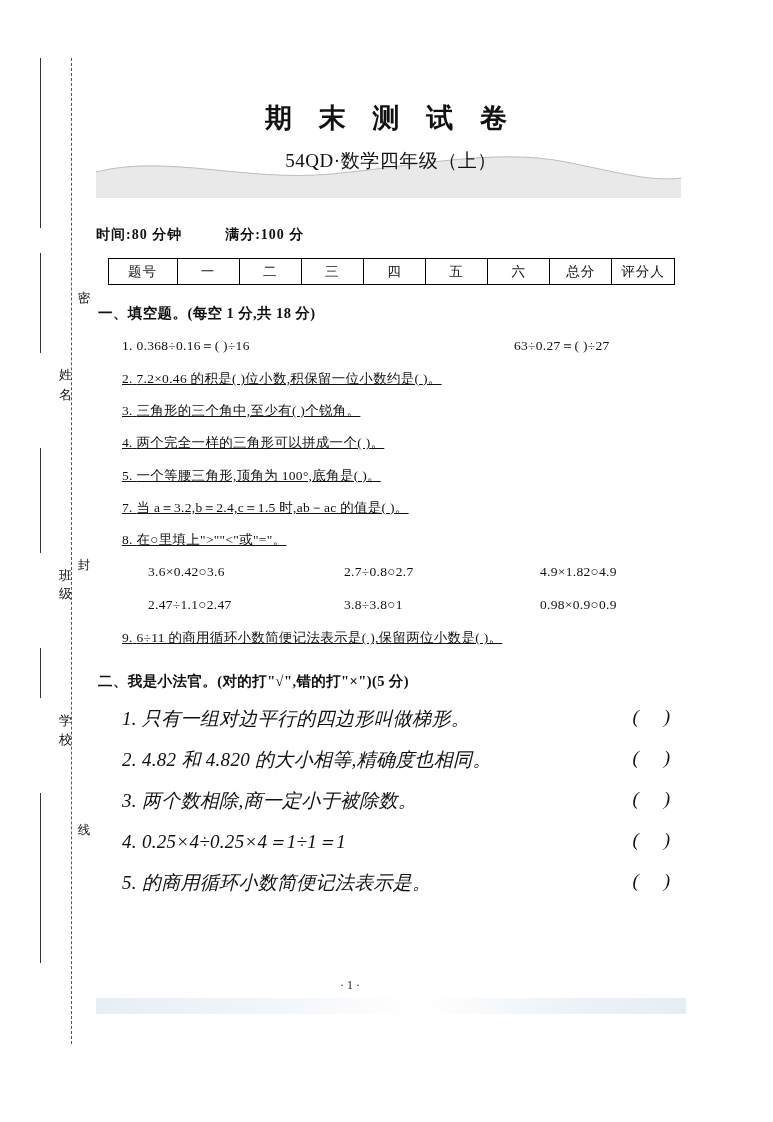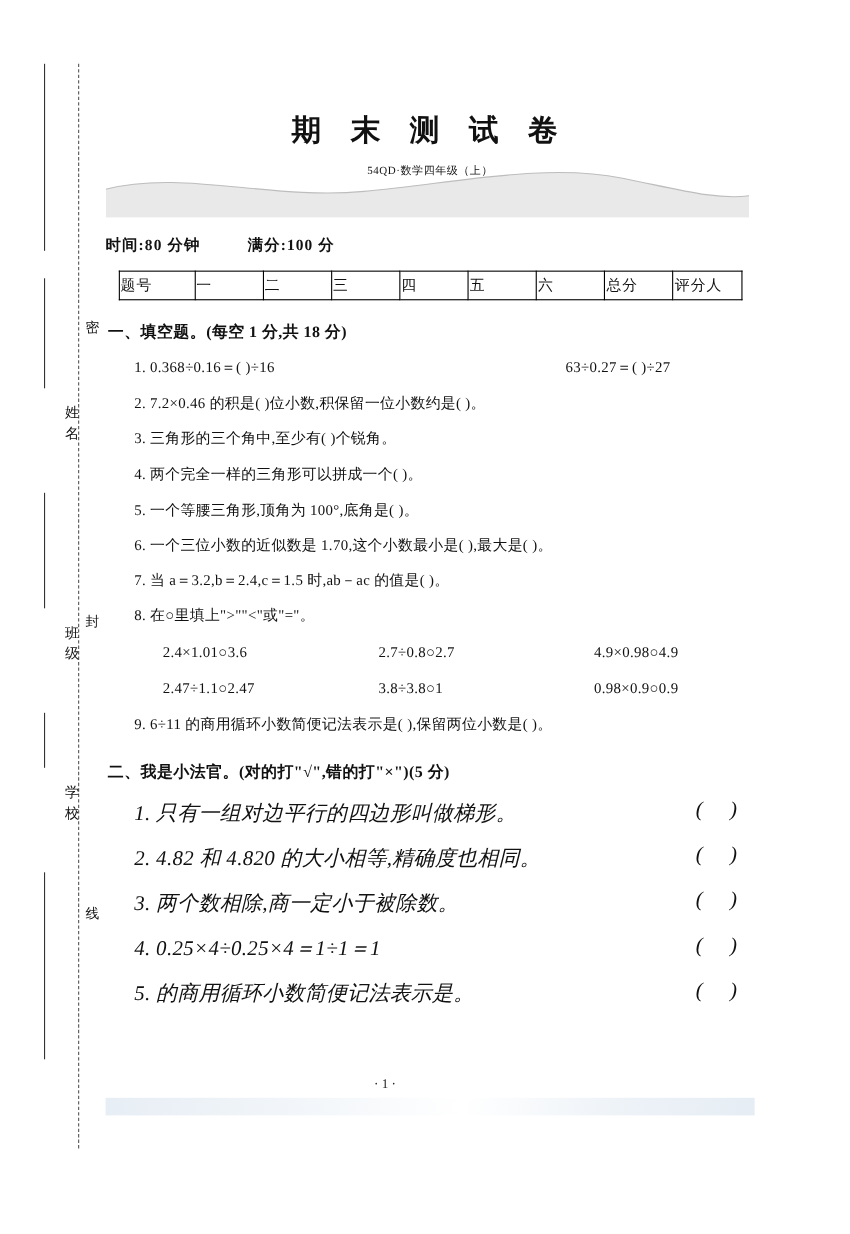--- a/index.html
+++ b/index.html
@@ -92,21 +92,21 @@
   .title {
     text-align: center;
     font-size: 27px;
     font-weight: bold;
     letter-spacing: 10px;
     margin-top: 38px;
     font-family: "Liberation Serif", serif;
   }
   .subtitle {
     text-align: center;
-    font-size: 10px;
+    font-size: 19px;
     margin-top: 12px;
     letter-spacing: 0.5px;
   }
   .timeline {
     text-align: left;
     font-size: 14px;
     font-weight: bold;
     margin-top: 52px;
     letter-spacing: 1px;
   }
@@ -115,39 +115,41 @@
   
   table.score {
     border-collapse: collapse;
     margin: 14px auto 0 auto;
     width: 567px;
     table-layout: fixed;
   }
   table.score td {
     border: 1px solid #000;
     height: 23px;
+    text-align: center;
     font-size: 13.5px;
     letter-spacing: 1px;
   }
   table.score td.first { width: 66px; }
 
   
   .sec-head {
     font-size: 14.5px;
     font-weight: bold;
     margin-top: 19px;
     margin-left: 2px;
     letter-spacing: 0.4px;
   }
   .q {
     font-size: 13.5px;
     margin-top: 14px;
     margin-left: 26px;
     letter-spacing: 0.3px;
     line-height: 1.35;
+    text-decoration: underline;
   }
   .row3 { position: relative; }
   .row3 .c1 { position: absolute; left: 0; }
   .row3 .c2 { position: absolute; left: 196px; text-align: center; }
   .row3 .c3 { position: absolute; left: 392px; }
 
   .tf {
     font-size: 19px;
     margin-top: 15px;
     margin-left: 26px;
@@ -262,39 +264,35 @@
     <div class="q">
       <span>4.</span>
       <span>两个完全一样的三角形可以拼成一个(            )。</span>
     </div>
 
     <div class="q">
       <span>5.</span>
       <span>一个等腰三角形,顶角为 100°,底角是(     )。</span>
     </div>
 
-    <div class="q">
-      <span>6.</span>
-      <span>一个三位小数的近似数是 1.70,这个小数最小是(     ),最大是(     )。</span>
-    </div>
 
     <div class="q">
       <span>7.</span>
       <span>当 a＝3.2,b＝2.4,c＝1.5 时,ab－ac 的值是(     )。</span>
     </div>
 
     <div class="q">
       <span>8.</span>
       <span>在○里填上"&gt;""&lt;"或"="。</span>
     </div>
 
     <div class="q row3" style="height:19px;margin-left:52px;">
-      <span class="c1">2.4×1.01○3.6</span>
+      <span class="c1">3.6×0.42○3.6</span>
       <span class="c2">2.7÷0.8○2.7</span>
-      <span class="c3">4.9×0.98○4.9</span>
+      <span class="c3">4.9×1.82○4.9</span>
     </div>
 
     <div class="q row3" style="height:19px;margin-left:52px;">
       <span class="c1">2.47÷1.1○2.47</span>
       <span class="c2">3.8÷3.8○1</span>
       <span class="c3">0.98×0.9○0.9</span>
     </div>
 
     <div class="q">
       <span>9.</span>

